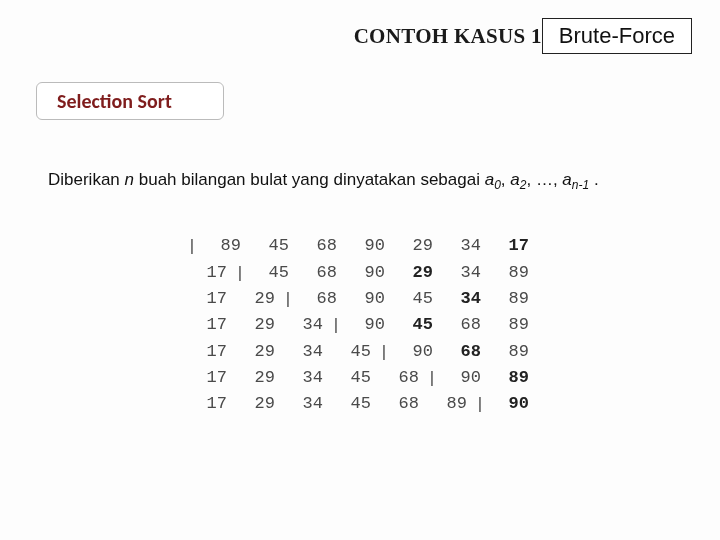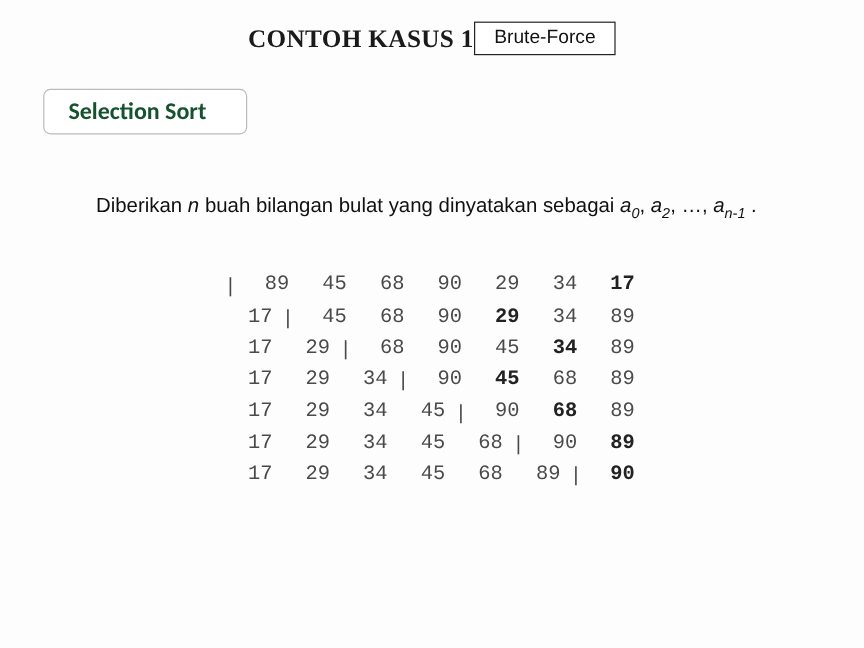--- a/index.html
+++ b/index.html
@@ -6,54 +6,54 @@
   body {
     width: 720px;
     height: 540px;
     background: #fdfdfd;
     font-family: Arial, sans-serif;
     position: relative;
     overflow: hidden;
   }
   .header-row {
     display: flex;
-    justify-content: center;
+    justify-content: flex-end;
     align-items: center;
     padding: 18px 28px 0 28px;
   }
   .title-left {
     font-family: Georgia, 'Times New Roman', serif;
     font-weight: 900;
     font-size: 21px;
     color: #1a1a1a;
     letter-spacing: 0.3px;
   }
   .title-left .num { font-family: Georgia, serif; }
   .badge-right {
     border: 1px solid #222;
     padding: 4px 16px;
     font-family: 'Comic Sans MS', cursive, sans-serif;
-    font-size: 16px;
+    font-size: 22px;
     color: #111;
     background: #fff;
   }
   .subtag {
     margin: 28px 0 0 36px;
-    width: 170px;
+    width: 188px;
     border: 1px solid #bbb;
     border-radius: 6px;
     padding: 6px 20px;
     font-family: Calibri, Arial, sans-serif;
     font-weight: 700;
     font-size: 20px;
-    color: #14532d;
+    color: #7f1d1d;
     background: #fff;
   }
   .body-text {
-    margin: 44px 0 0 80px;
+    margin: 44px 0 0 48px;
     font-family: Arial, sans-serif;
     font-size: 17px;
     color: #111;
     line-height: 1.9;
   }
   .body-text .line { display: block; }
   .ital { font-style: italic; }
   .sub { font-style: italic; font-size: 12px; vertical-align: sub; }
   .trace {
     margin: 36px auto 0 auto;

